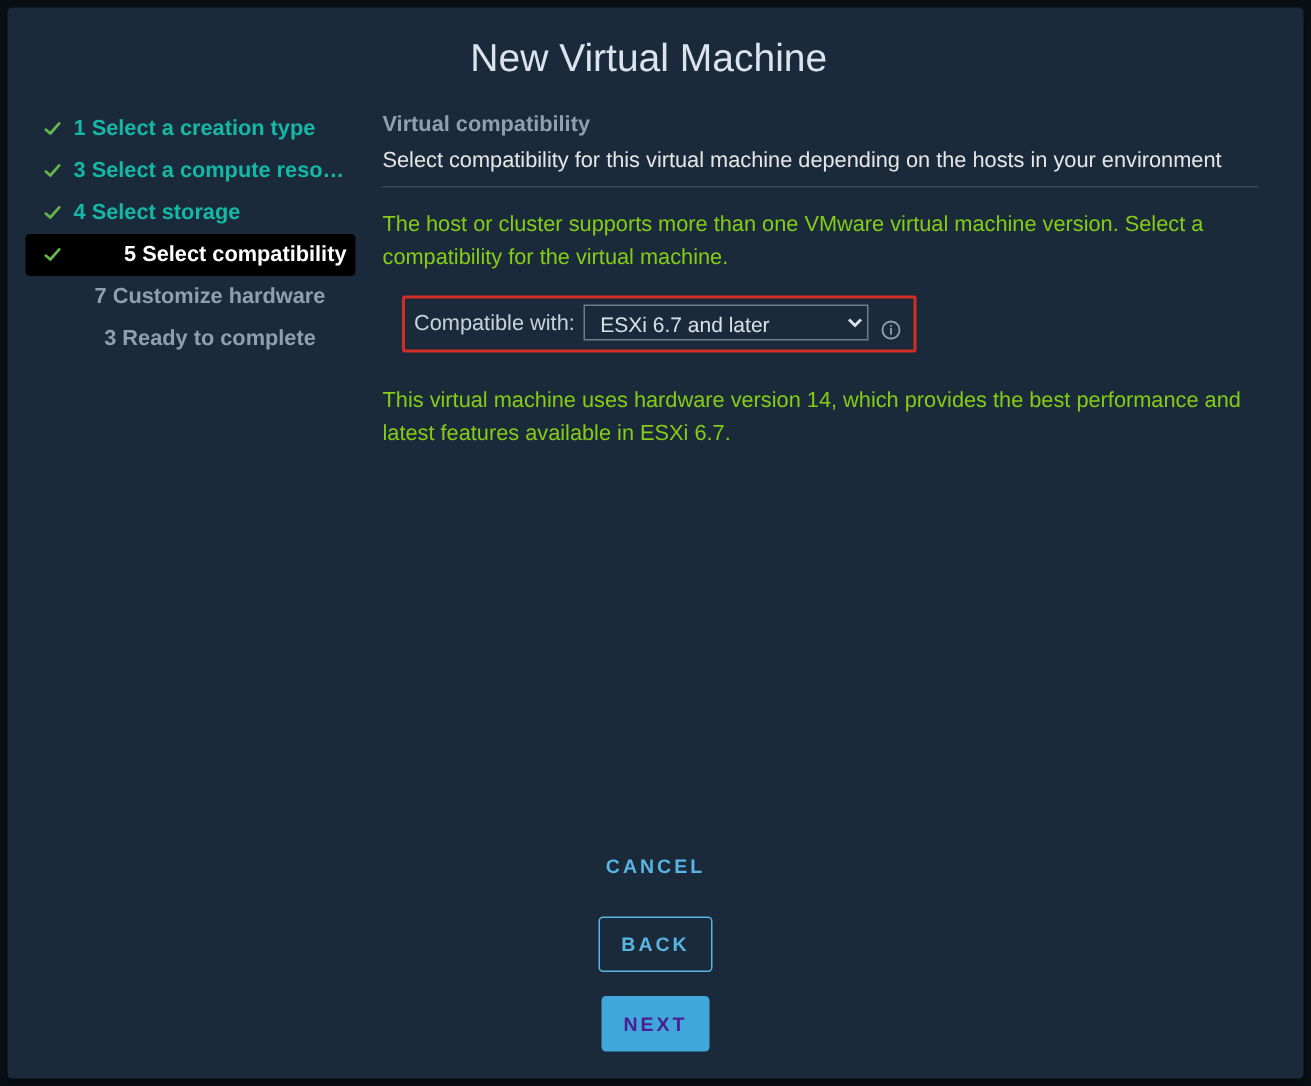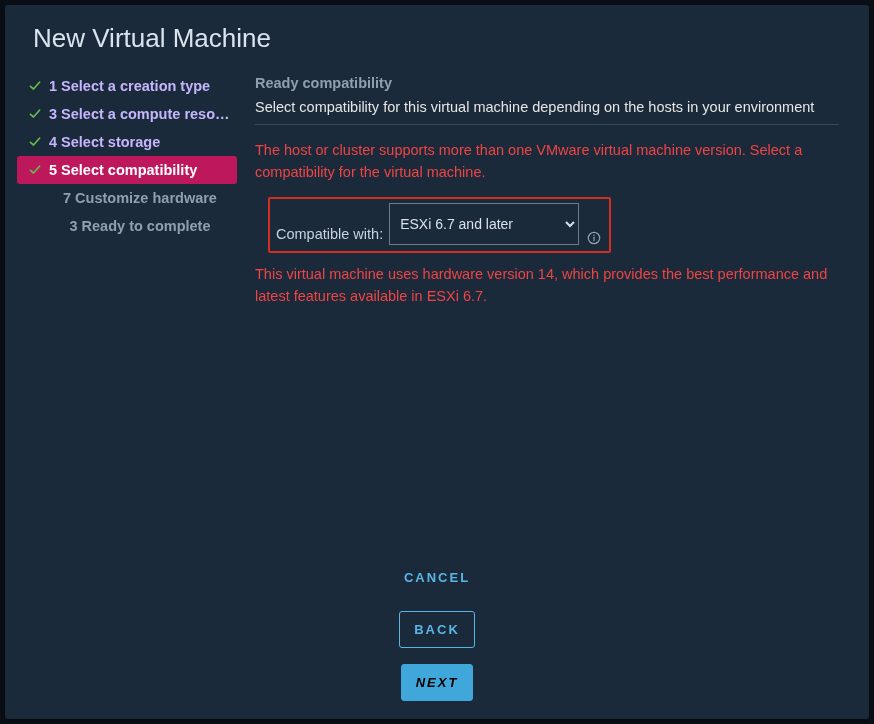--- a/index.html
+++ b/index.html
@@ -18,20 +18,21 @@
     border-radius: 3px;
     display: flex;
     flex-direction: column;
     box-shadow: 0 2px 6px rgba(0,0,0,.4);
   }
   .dialog-title {
     padding: 18px 37px 8px 28px;
     color: #d9e4ee;
     font-size: 26px;
     font-weight: 300;
+    text-align: center;
   }
   .dialog-body {
     flex: 1;
     display: flex;
     padding: 10px 12px 0 12px;
   }
   .sidebar {
     width: 220px;
     padding-top: 0;
   }
@@ -44,23 +45,23 @@
     line-height: 20px;
     border-radius: 3px;
     cursor: pointer;
   }
   .step .chk {
     width: 16px;
     display: inline-flex;
     justify-content: center;
     margin-right: 6px;
   }
-  .step.done { color: #c4b5fd; text-align: center; }
+  .step.done { color: #14b8a6; text-align: center; }
   .step.done .chk svg { stroke: #63b74a; }
-  .step.current { background: #be185d; color: #fff; }
+  .step.current { background: #000000; color: #fff; justify-content: space-between; }
   .step.current .chk svg { stroke: #63b74a; }
   .step.upcoming { color: #8ea0b0; justify-content: center; }
   .step.upcoming .chk { visibility: hidden; }
   .main {
     flex: 1;
     padding: 0 18px 0 18px;
     color: #b8c6d3;
     font-size: 14.5px;
     line-height: 22px;
   }
@@ -74,22 +75,23 @@
     color: #e5e5e5;
     font-size: 14.5px;
     margin-bottom: 6px;
   }
   .divider {
     border: none;
     border-top: 1px solid #3a4a5a;
     margin: 4px 0 14px 0;
   }
   .paragraph {
-    color: #ef4444;
+    color: #84cc16;
     margin-bottom: 14px;
+    margin-top: 11px;
   }
   .field-row {
     border: 2px solid #d22e24;
     border-radius: 2px;
     display: inline-flex;
     align-items: flex-end;
     padding: 4px 8px 6px 6px;
     margin-bottom: 10px;
     margin-left: 13px;
   }
@@ -97,21 +99,21 @@
     color: #c6d2de;
     margin-right: 6px;
   }
   select.compat {
     background: #1b2a3a;
     color: #d7e1ea;
     border: 1px solid #6c7d8c;
     font-size: 14px;
     padding: 3px 6px;
     width: 190px;
-    height: 42px;
+    height: 24px;
   }
   .info-icon {
     margin-left: 8px;
     color: #8ea0b0;
     display: inline-flex;
   }
   .footer {
     display: flex;
     justify-content: flex-end;
     align-items: center;
@@ -133,23 +135,22 @@
     font-weight: 600;
     padding: 10px 14px;
     border-radius: 3px;
     cursor: pointer;
     border: 1px solid #58b6e4;
     background: transparent;
     color: #58b6e4;
   }
   .btn.primary {
     background: #3fa7d9;
-    color: #000000;
+    color: #4c1d95;
     border-color: #3fa7d9;
-    font-style: italic;
   }
 </style>
 </head>
 <body>
 
 <div class="dialog">
   <h1 class="dialog-title">New Virtual Machine</h1>
 
   <div class="dialog-body">
 
@@ -198,21 +199,21 @@
           <span class="chk">
             <svg width="12" height="12" viewBox="0 0 16 16" fill="none" stroke-width="2.4" stroke-linecap="round" stroke-linejoin="round">
               <polyline points="2,8.5 6,12 14,3"></polyline>
             </svg>
           </span>
           <span>3 Ready to complete</span>
         </div>
       </nav>
 
     <section class="main">
-      <div class="section-title">Ready compatibility</div>
+      <div class="section-title">Virtual compatibility</div>
       <div class="section-sub">Select compatibility for this virtual machine depending on the hosts in your environment</div>
       <hr class="divider">
       <p class="paragraph">The host or cluster supports more than one VMware virtual machine version. Select a compatibility for the virtual machine.</p>
 
       <div class="field-row">
         <span class="field-label">Compatible with:</span>
         <select class="compat">
           <option>ESXi 6.7 and later</option>
         </select>
         <span class="info-icon">

